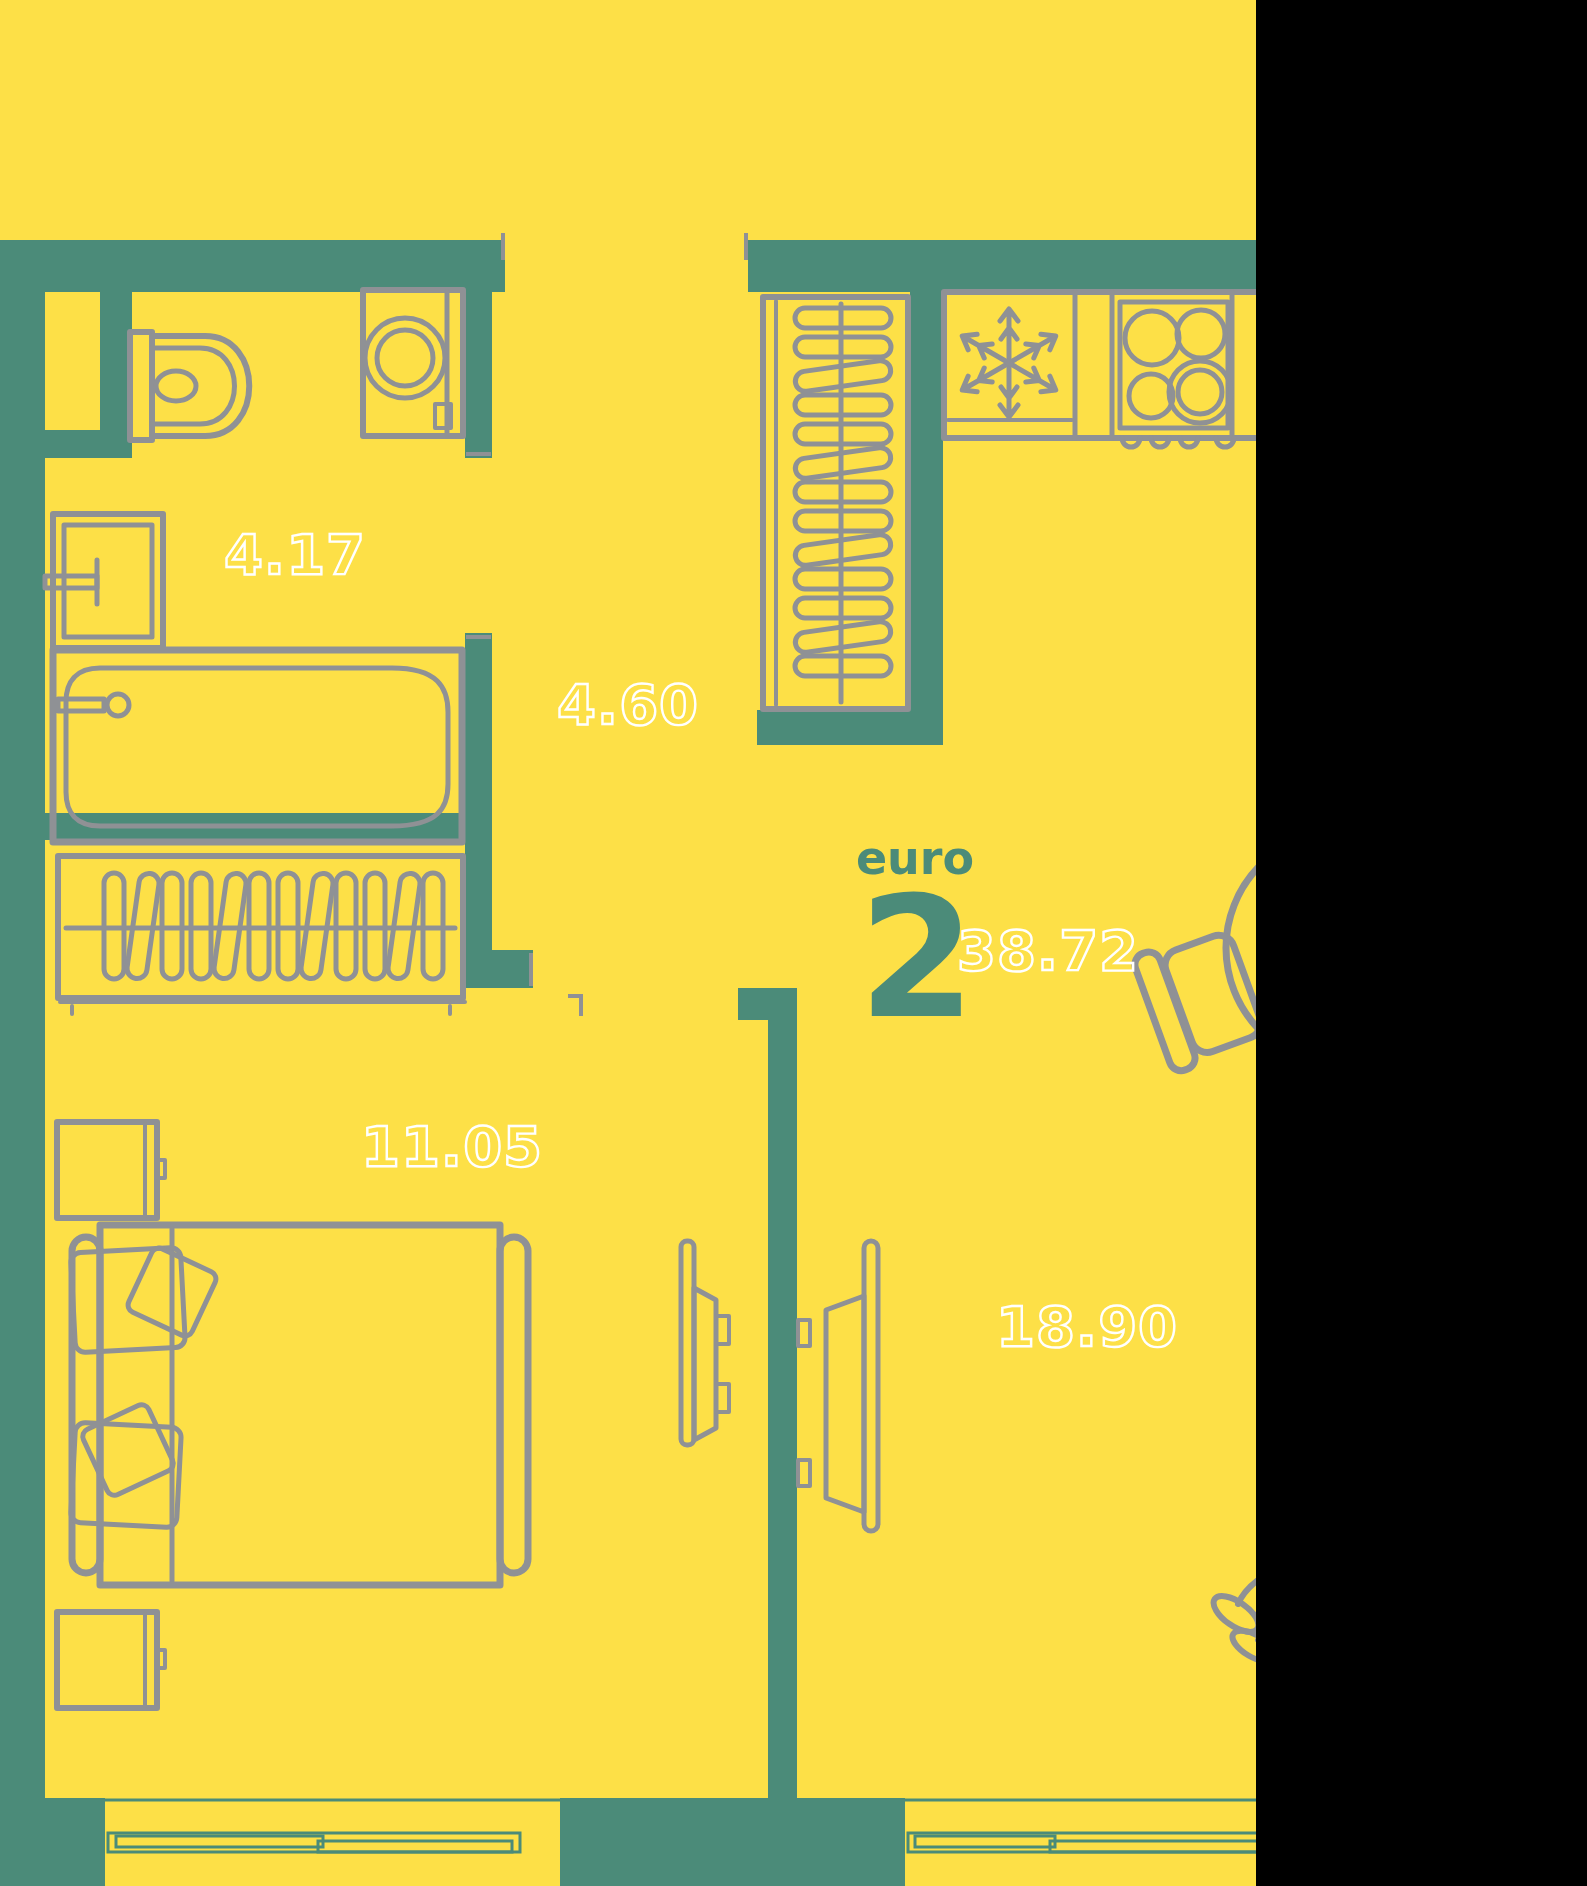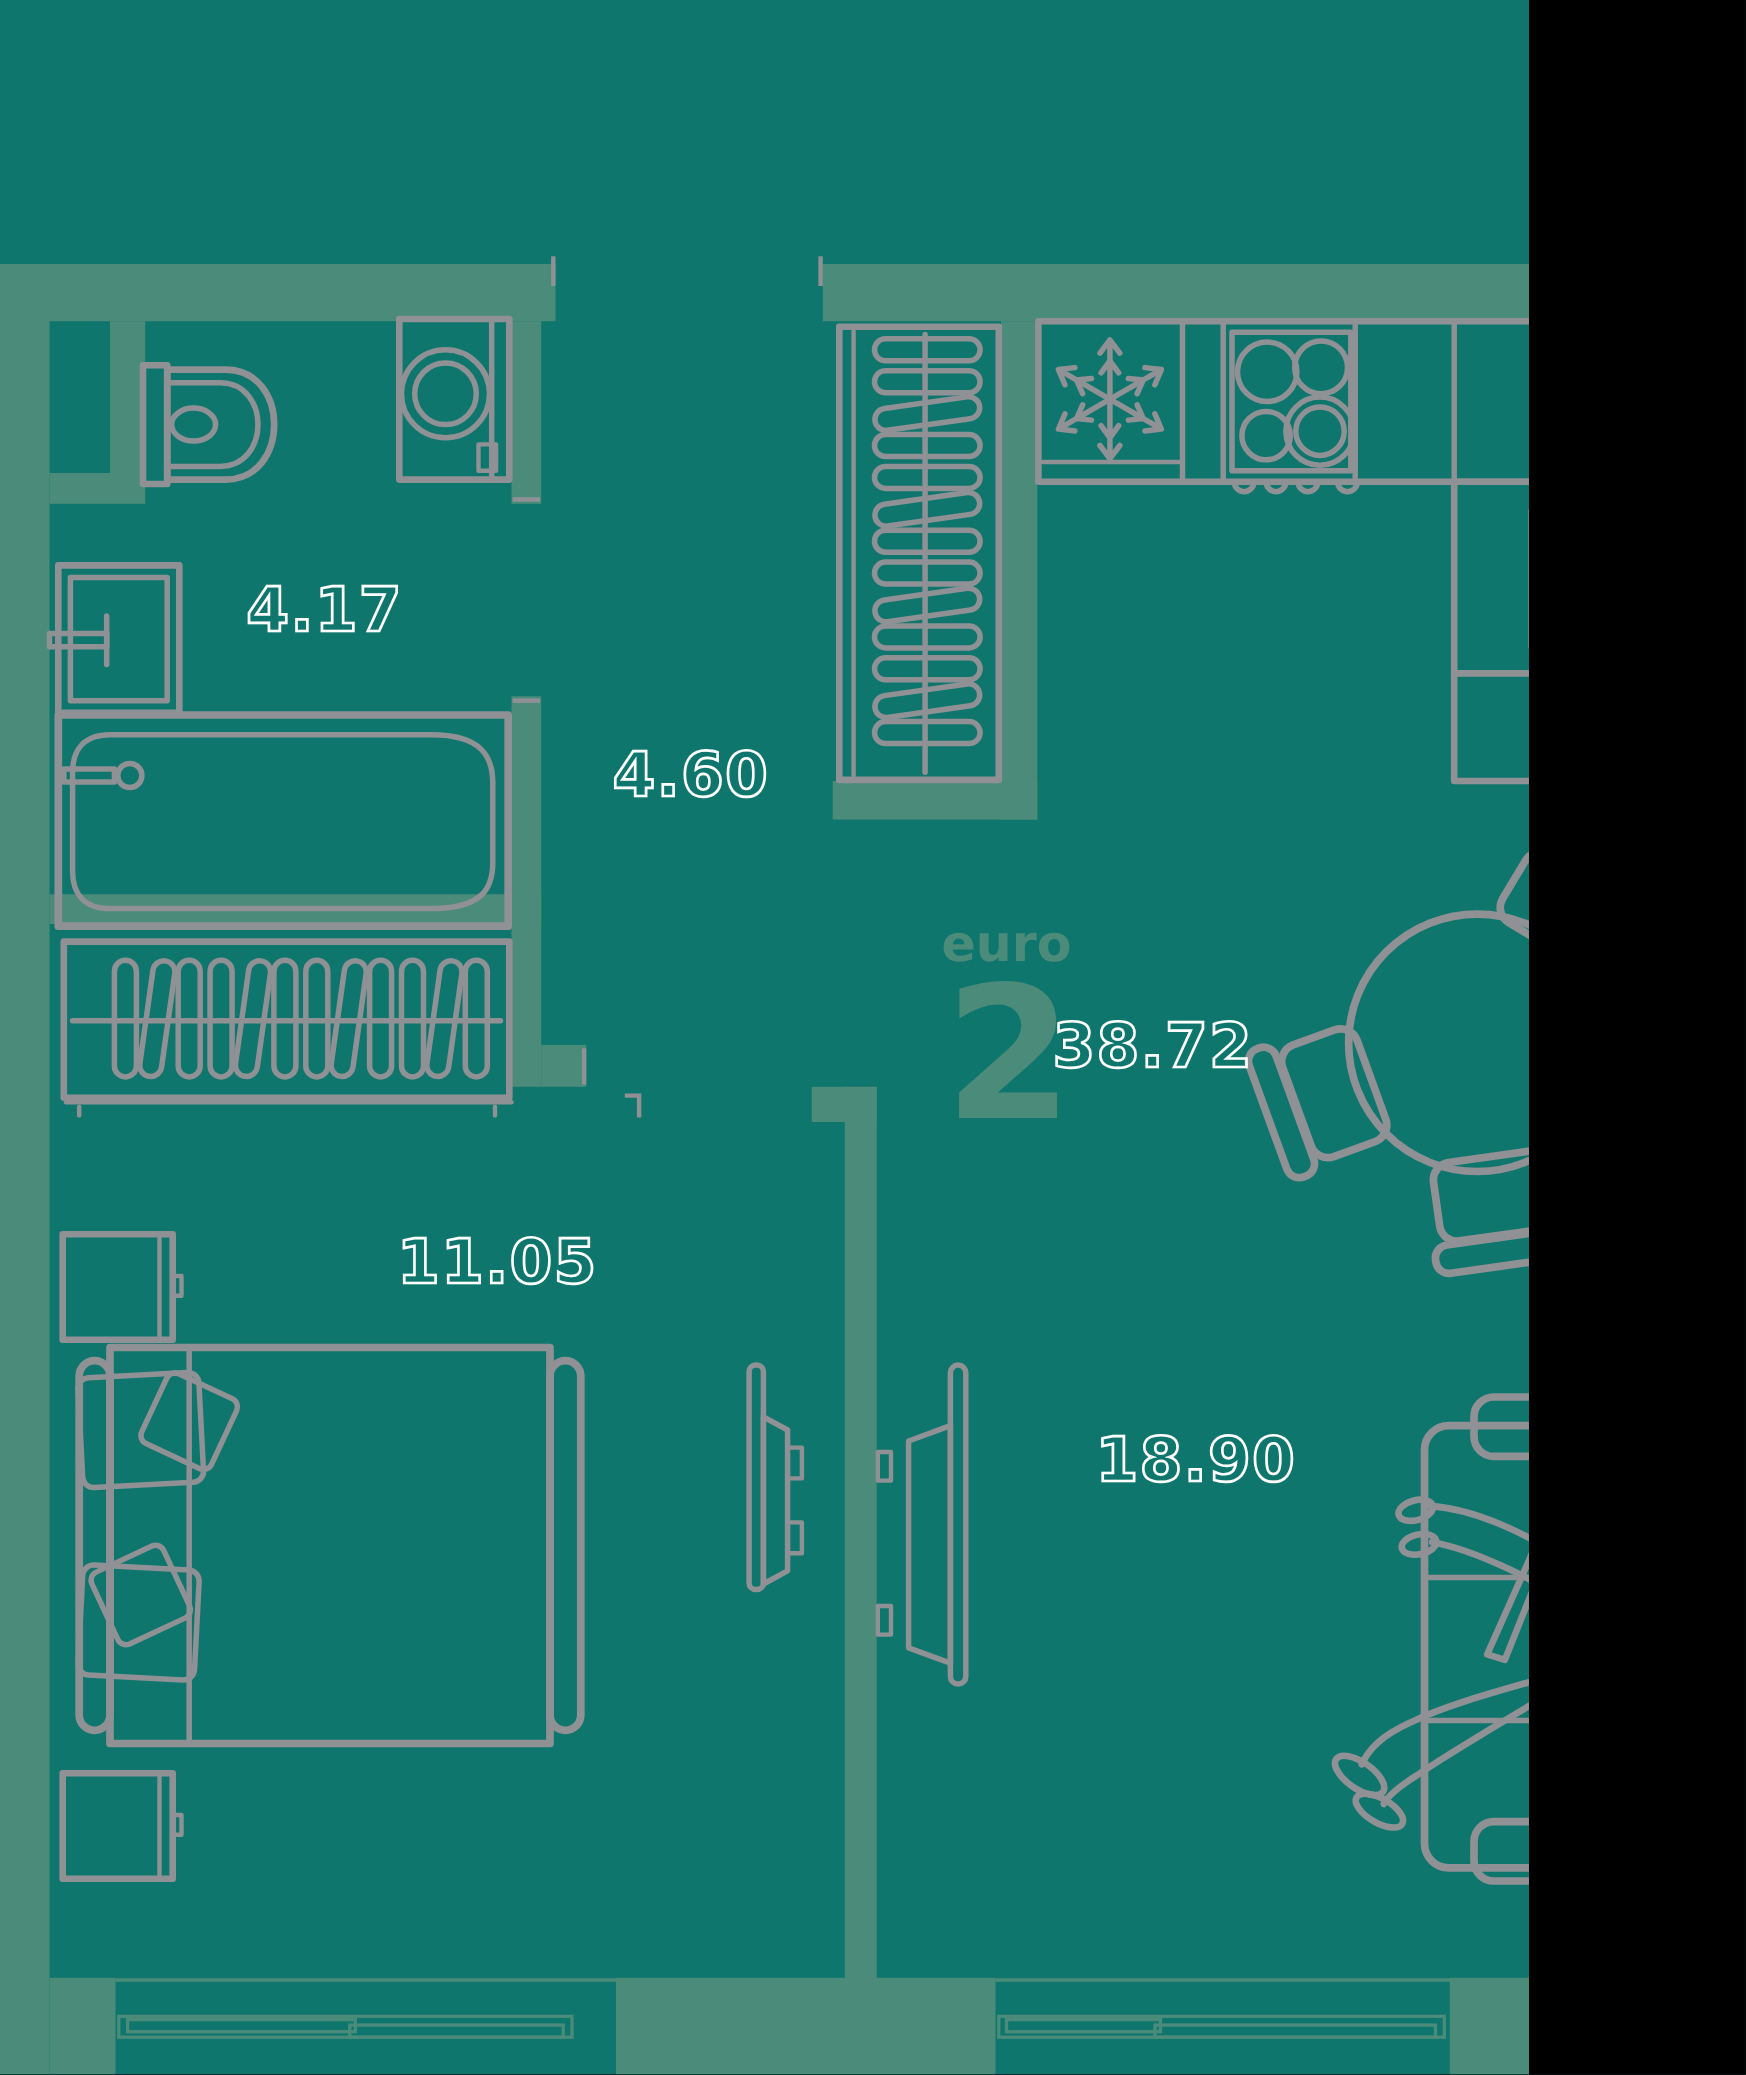--- a/index.html
+++ b/index.html
@@ -1,16 +1,16 @@
 <!DOCTYPE html>
 <html><head>
 <meta charset="utf-8">
 <style>
   html,body{margin:0;padding:0;background:#000;}
-  .stage{position:relative;width:1390px;height:1886px;background:#0f766e;overflow:hidden;}
+  .stage{position:relative;width:1256px;height:1886px;background:#fde047;overflow:hidden;}
   svg{display:block;}
   .area-label{font:700 56px "DejaVu Sans", sans-serif;fill:none;stroke:#ffffff;stroke-width:2.4px;letter-spacing:1px;text-anchor:middle;}
   .total-label{font:700 56px "DejaVu Sans", sans-serif;fill:none;stroke:#ffffff;stroke-width:2.4px;letter-spacing:1px;text-anchor:middle;}
   .euro-label{font:700 46px "DejaVu Sans", sans-serif;fill:#4b8b79;text-anchor:middle;}
   .big-digit{font:700 168px "DejaVu Sans", sans-serif;fill:#4b8b79;text-anchor:middle;}
 </style>
 </head>
 <body>
 
 <div class="stage">

